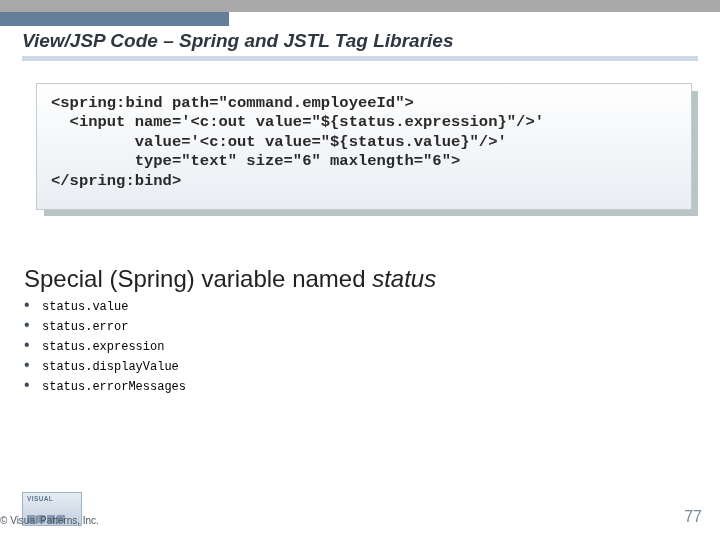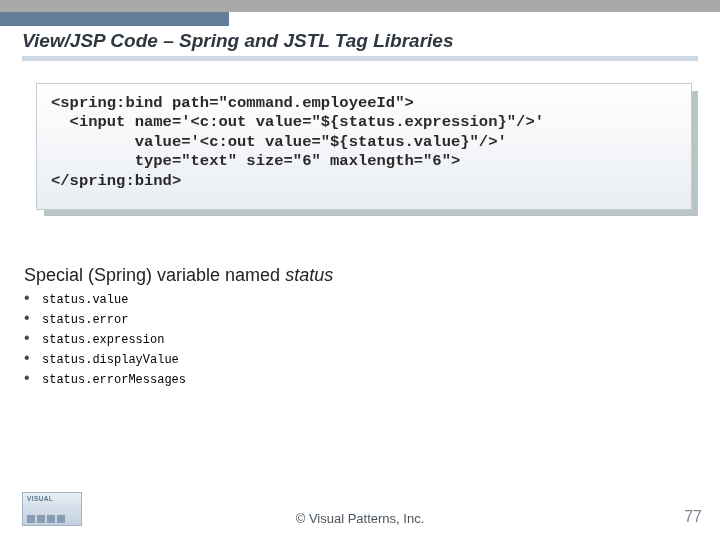--- a/index.html
+++ b/index.html
@@ -25,41 +25,41 @@
     padding: 10px 14px 18px 14px;
   }
   pre.code {
     font-family: "Courier New", monospace;
     font-size: 15.5px; font-weight: bold; color: #2a2a2a;
     white-space: pre; line-height: 1.25;
   }
   .section {
     margin: 55px 0 0 24px;
     font-family: Tahoma, Verdana, sans-serif;
-    font-size: 18px; color: #222;
+    font-size: 24px; color: #222;
   }
   .section em { font-style: italic; }
   ul.vars { list-style: none; margin: 2px 0 0 24px; }
   ul.vars li { line-height: 1.25; }
   ul.vars li::before { content: "\2022"; display: inline-block; width: 18px; color: #3a4a5a; }
   ul.vars li span { font-family: "Courier New", monospace; font-size: 12px; }
   .logo {
     position: absolute; left: 22px; bottom: 14px;
     width: 60px; height: 34px;
     background: linear-gradient(#e6edf4, #c4d0de);
     border: 1px solid #9fb2c7;
     display: flex; flex-direction: column; justify-content: space-between;
     padding: 2px 4px;
   }
   .logo .vt { font-family: Verdana, sans-serif; font-size: 6.5px; font-weight: bold; color: #5f7791; letter-spacing: 0.4px; }
   .logo .icons { display: flex; gap: 2px; }
   .logo .icons i { width: 8px; height: 8px; background: #889db3; display: inline-block; }
   .footer {
     position: absolute; bottom: 14px; left: 0; right: 0;
-    text-align: center; font-size: 13px; color: #4a5560;
+    font-size: 10px; color: #4a5560;
     font-family: Verdana, sans-serif;
   }
   .pagenum {
     position: absolute; right: 18px; bottom: 14px;
     font-size: 16px; color: #7b8894;
     font-family: Verdana, sans-serif;
   }
 </style>
 </head>
 <body>

